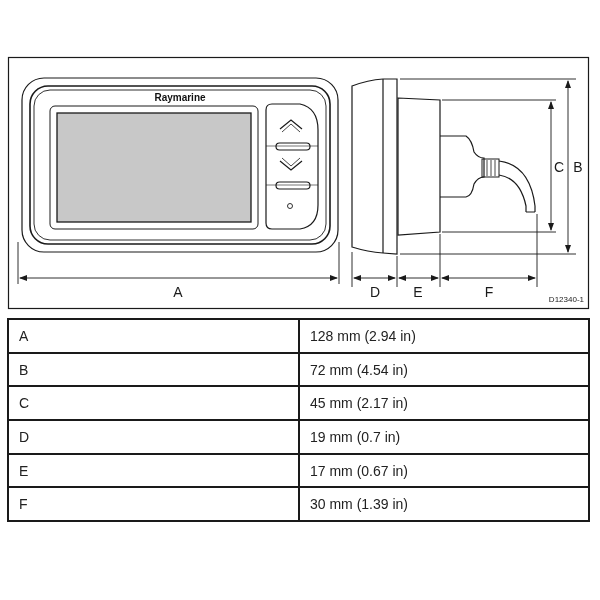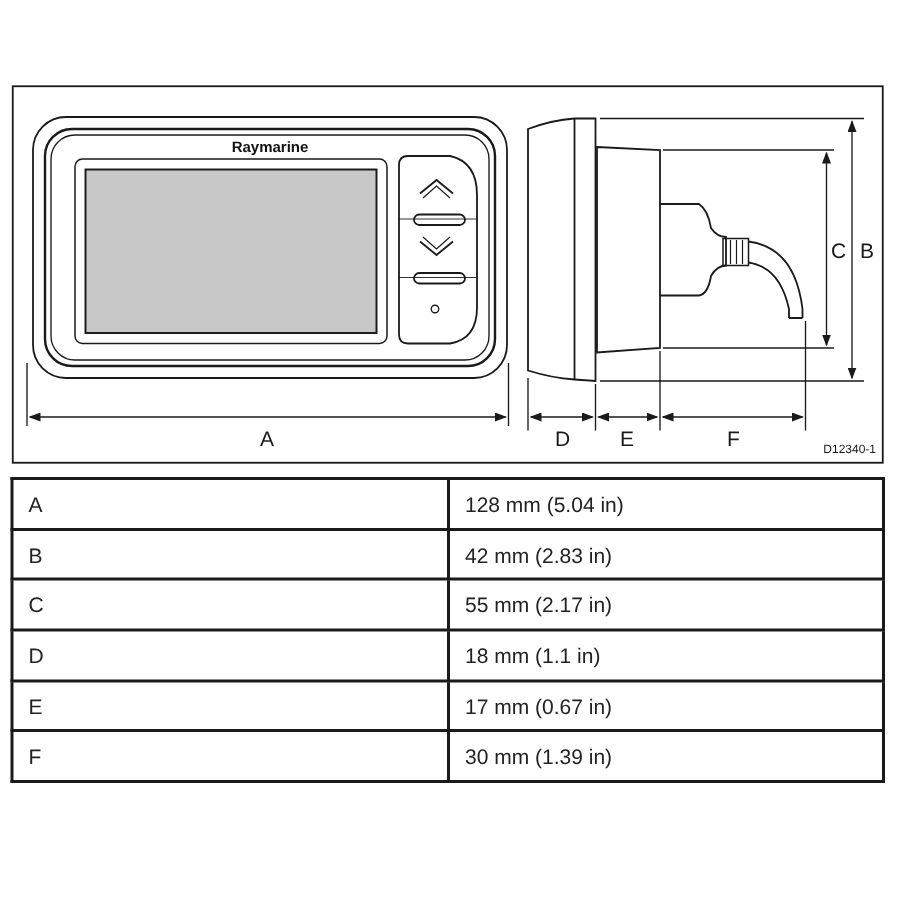--- a/index.html
+++ b/index.html
@@ -90,33 +90,33 @@
   <text class="dim-label" x="418" y="297" text-anchor="middle">E</text>
   <text class="dim-label" x="489" y="297" text-anchor="middle">F</text>
 
   <text class="ref-label" x="584" y="302" text-anchor="end">D12340-1</text>
 </svg>
 
 <table class="dims">
   <tbody>
     <tr>
       <td class="key">A</td>
-      <td>128 mm (5.04 in)</td>
+      <td>128 mm (2.94 in)</td>
     </tr>
     <tr>
       <td class="key">B</td>
-      <td>42 mm (2.83 in)</td>
+      <td>72 mm (4.54 in)</td>
     </tr>
     <tr>
       <td class="key">C</td>
-      <td>55 mm (2.17 in)</td>
+      <td>45 mm (2.17 in)</td>
     </tr>
     <tr>
       <td class="key">D</td>
-      <td>18 mm (1.1 in)</td>
+      <td>19 mm (0.7 in)</td>
     </tr>
     <tr>
       <td class="key">E</td>
       <td>17 mm (0.67 in)</td>
     </tr>
     <tr>
       <td class="key">F</td>
       <td>30 mm (1.39 in)</td>
     </tr>
   </tbody>

